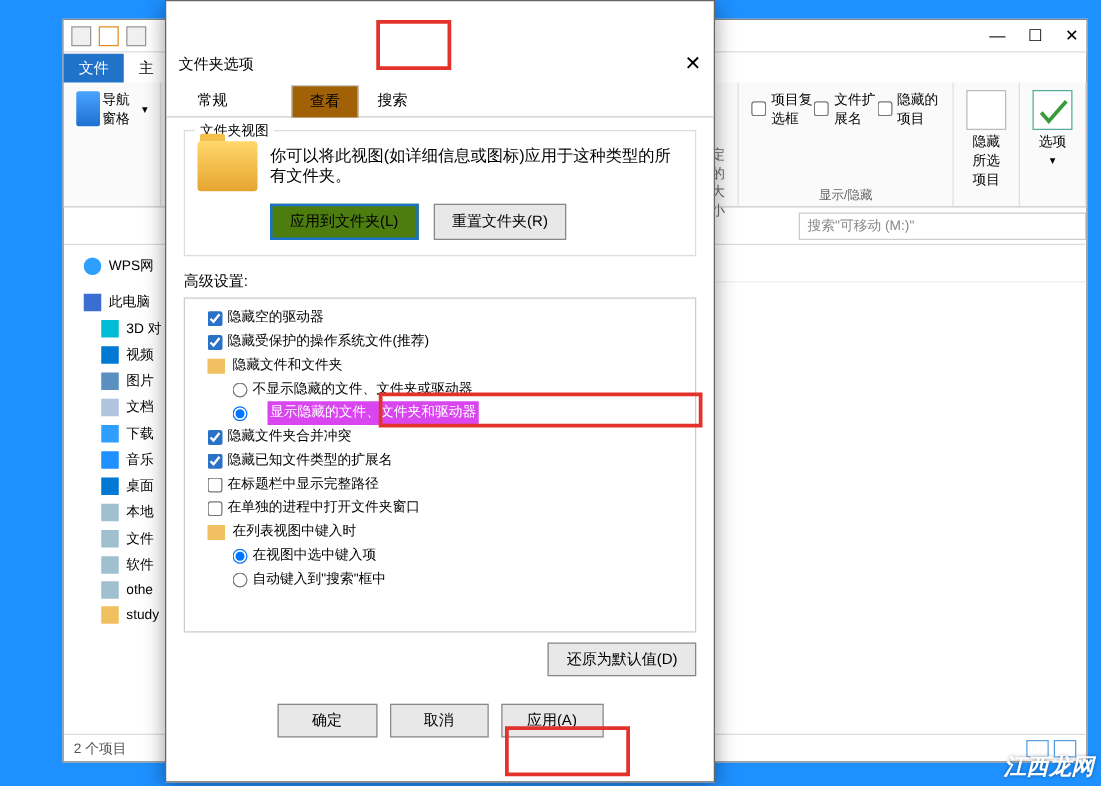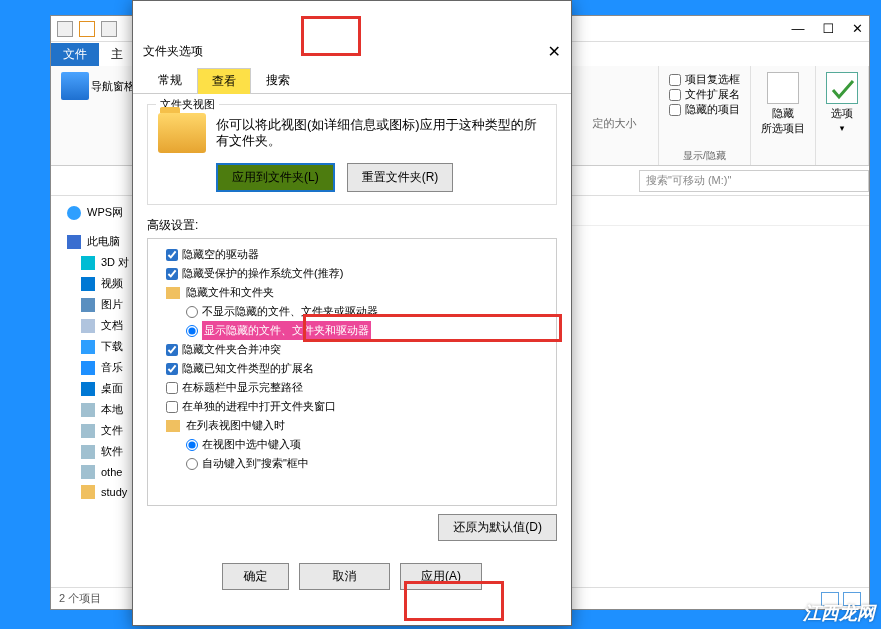--- a/index.html
+++ b/index.html
@@ -12,21 +12,21 @@
 .explorer-titlebar .tb-icon { width: 16px; height: 16px; border: 1px solid #999; background: #f0f0f0; }
 .explorer-titlebar .window-ctrls { margin-left: auto; display: flex; gap: 18px; font-size: 13px; }
 .explorer-ribbon-tabs { height: 24px; display: flex; align-items: center; font-size: 12px; }
 .explorer-ribbon-tabs .rt { padding: 3px 12px; }
 .explorer-ribbon-tabs .rt.active { background: #2172c9; color: #fff; }
 .explorer-ribbon { height: 100px; border-bottom: 1px solid #ccc; display: flex; background: #fafafa; font-size: 11px; }
 .ribbon-group { border-right: 1px solid #e0e0e0; padding: 6px 10px 2px; display: flex; flex-direction: column; align-items: center; justify-content: space-between; }
 .ribbon-group .lbl { color: #666; font-size: 10px; margin-top: 2px; }
 .nav-pane-btn { display: flex; flex-direction: row; align-items: center; gap: 2px; }
 .nav-pane-icon { width: 28px; height: 28px; background: linear-gradient(#4aa3ff,#1e70d0); border-radius: 2px; }
-.ribbon-checks { display: flex; flex-direction: column; gap: 0; text-align: left; }
+.ribbon-checks { display: flex; flex-direction: row; gap: 0; text-align: left; }
 .ribbon-checks label { display: flex; align-items: center; gap: 4px; }
 .ribbon-checks input { width: 12px; height: 12px; }
 .ribbon-right-btn { display: flex; flex-direction: column; align-items: center; gap: 2px; }
 .ribbon-right-icon { width: 32px; height: 32px; border: 1px solid #bbb; background: #fff; }
 .ribbon-right-icon.check { border: 1px solid #5a9; }
 
 .explorer-body { display: flex; height: calc(100% - 180px); }
 .addr-search { height: 30px; display: flex; align-items: center; border-bottom: 1px solid #ddd; }
 .search-box { margin-left: auto; width: 230px; height: 22px; border: 1px solid #ccc; padding: 0 6px; font-size: 11px; color: #888; display: flex; align-items: center; }
 .sidebar { width: 130px; border-right: 4px solid #0369a1; padding: 6px 0; font-size: 11px; overflow: hidden; }
@@ -52,42 +52,42 @@
 .status-bar { position: absolute; bottom: 0; left: 0; right: 0; height: 22px; border-top: 1px solid #ddd; display: flex; align-items: center; padding: 0 8px; font-size: 11px; color: #555; }
 .view-icons { margin-left: auto; display: flex; gap: 4px; }
 .view-icon { width: 18px; height: 14px; border: 1px solid #5aa0e0; }
 
 
 .dialog { position: absolute; left: 132px; top: 0; width: 440px; height: 626px; background: #fff; border: 1px solid #666; box-shadow: 0 3px 16px rgba(0,0,0,.4); }
 .dlg-titlebar { height: 28px; display: flex; align-items: center; padding: 0 10px; font-size: 12px; margin-top: 36px; }
 .dlg-close { margin-left: auto; font-size: 16px; }
 .dlg-tabs { display: flex; font-size: 12px; border-bottom: 1px solid #ccc; padding-left: 10px; margin-top: 2px; }
 .dlg-tab { padding: 4px 14px; border: 1px solid transparent; border-bottom: none; }
-.dlg-tab.active { border-color: #ccc; background: #fde047; position: relative; top: 1px; }
+.dlg-tab.active { border-color: #ccc; background: #a16207; position: relative; top: 1px; margin-left: 36px; }
 .highlight-tab { border: 3px solid #e3322c; display: inline-block; position: absolute; left: 168px; top: 15px; width: 60px; height: 40px; pointer-events: none; }
 
 .dlg-body { padding: 10px 14px; font-size: 12px; }
 .views-box { border: 1px solid #ddd; padding: 8px 10px 12px; position: relative; }
 .views-box .legend { position: absolute; top: -8px; left: 8px; background: #fff; padding: 0 4px; font-size: 11px; }
 .views-row { display: flex; align-items: center; gap: 10px; }
 .folder-icon-big { width: 48px; height: 40px; background: linear-gradient(#ffd76a,#e6a430); border-radius: 3px; position: relative; }
 .folder-icon-big::before { content: ""; position: absolute; top: -6px; left: 2px; width: 20px; height: 6px; background: #f5c04a; border-radius: 2px 2px 0 0; }
 .views-text { flex: 1; font-size: 13px; line-height: 16px; }
 .views-btns { display: flex; gap: 12px; margin-top: 10px; margin-left: 58px; }
 .w-btn { border: 1px solid #888; background: #e8e8e8; padding: 4px 14px; font-size: 12px; cursor: default; }
 .w-btn.primary { border: 2px solid #1a73c9; background: #4d7c0f; }
 
 .adv-label { margin: 12px 0 4px; font-size: 12px; }
 .adv-box { border: 1px solid #ccc; height: 268px; overflow: hidden; padding: 6px 4px; font-size: 11px; line-height: 19px; position: relative; }
 .tree-item { display: flex; align-items: center; gap: 4px; padding-left: 14px; }
 .tree-item.sub { padding-left: 34px; }
 .tree-item input[type=checkbox] { width: 12px; height: 12px; accent-color: #2a72c8; }
 .tree-item input[type=radio] { width: 12px; height: 12px; }
 .tree-folder { width: 14px; height: 12px; background: #f0c060; display: inline-block; margin-right: 2px; }
-.selected-radio-label { background: #ec4899; color: #fff; padding: 0 2px; }
+.selected-radio-label { background: #d946ef; color: #fff; padding: 0 2px; margin-left: 12px; }
 .highlight-radio { position: absolute; left: 170px; top: 313px; width: 259px; height: 28px; border: 3px solid #e3322c; pointer-events: none; }
 
 .restore-row { display: flex; justify-content: flex-end; margin-top: 8px; }
 .dlg-footer { display: flex; justify-content: center; gap: 10px; margin-top: 22px; }
 .highlight-ok { position: absolute; left: 271px; top: 580px; width: 100px; height: 40px; border: 3px solid #e3322c; pointer-events: none; }
 
 .watermark { position: absolute; right: 6px; bottom: 4px; font-size: 18px; color: #fff; font-weight: 600; text-shadow: 0 0 3px rgba(0,0,0,.4); font-style: italic; }
 
 
 .size-text-ribbon { color: #666; font-size: 11px; }
@@ -316,22 +316,22 @@
           <input type="radio" name="typ" style="">
           <span>自动键入到"搜索"框中</span>
         </div>
     </div>
 
     <div class="restore-row">
       <button class="w-btn">还原为默认值(D)</button>
     </div>
 
     <div class="dlg-footer">
-      <button class="w-btn" style="width:67px;">确定</button>
-      <button class="w-btn" style="width:91px;">取消</button>
+      <button class="w-btn" style="width:80px;">确定</button>
+      <button class="w-btn" style="width:79px;">取消</button>
       <button class="w-btn" style="width:82px;">应用(A)</button>
     </div>
   </div>
 
   <div class="highlight-tab"></div>
   <div class="highlight-radio"></div>
   <div class="highlight-ok"></div>
 </div>
 
 <div class="watermark">江西龙网</div>

